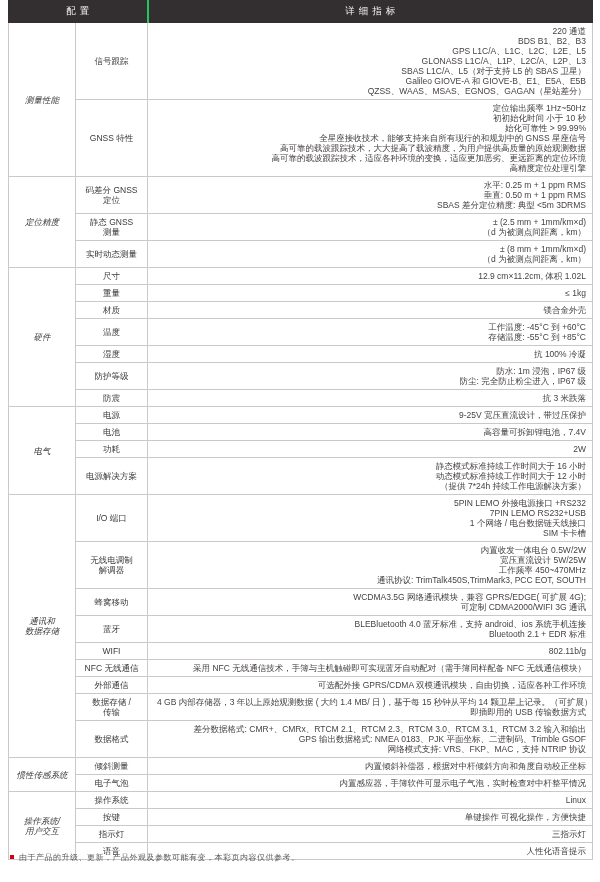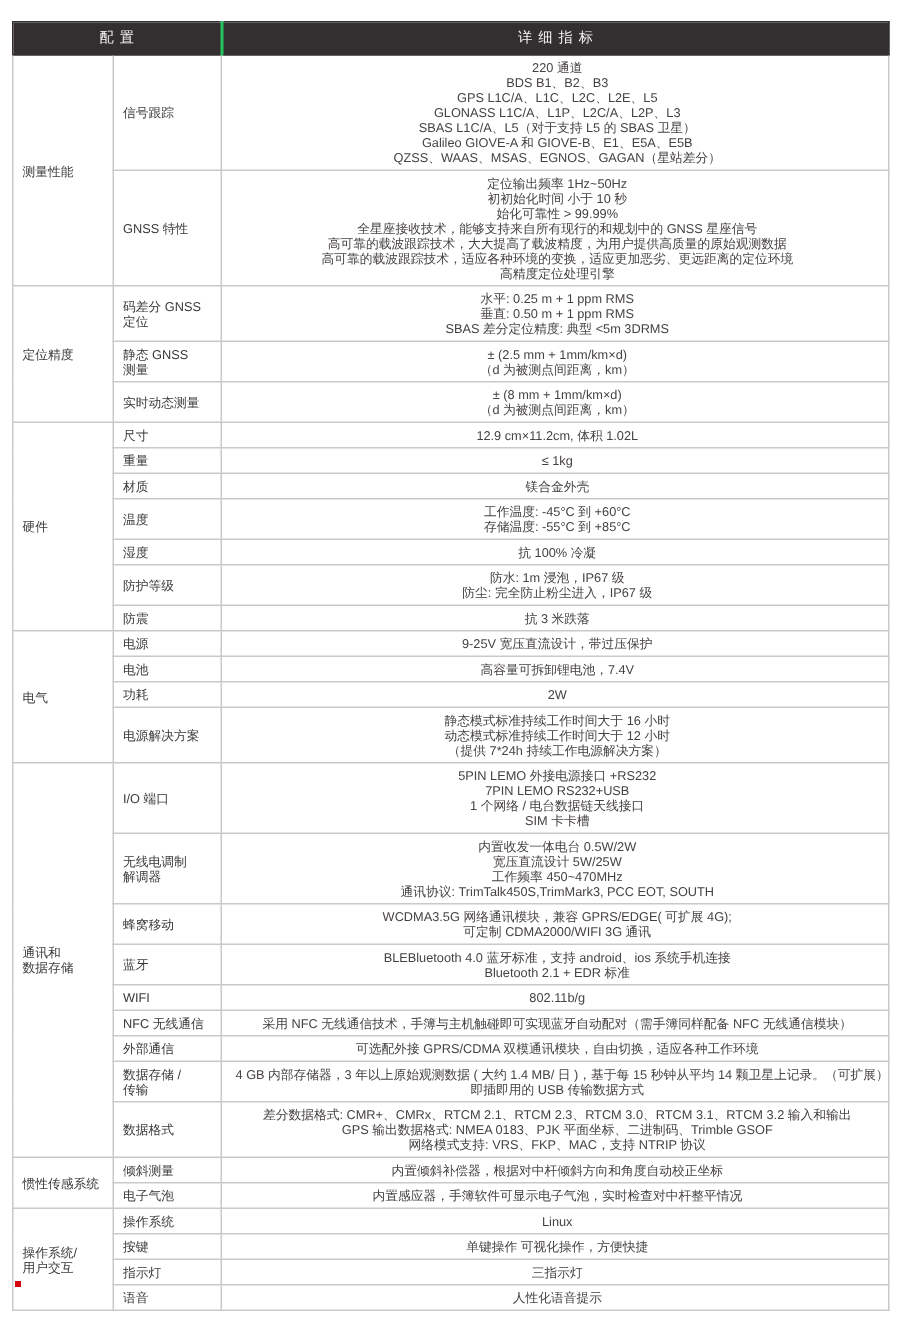--- a/index.html
+++ b/index.html
@@ -8,21 +8,21 @@
     width: 600px;
     height: 882px;
     overflow: hidden;
     background: #ffffff;
     font-family: "Liberation Sans", "DejaVu Sans", sans-serif;
     color: #3f3f3f;
   }
   table.spec {
     position: absolute;
     left: 8px;
-    top: 14px;
+    top: 0;
     width: 584px;
     border-collapse: collapse;
     table-layout: fixed;
   }
   col.c1 { width: 67px; }
   col.c2 { width: 72px; }
   col.c3 { width: 445px; }
   thead th {
     background: #332e2f;
     color: #f5f3f3;
@@ -37,27 +37,30 @@
   thead th.h2 { border-left: 2px solid #22c55e; }
   tbody td {
     border: 1px solid #c9c9c9;
     font-size: 8.5px;
     line-height: 10px;
     padding: 3px 6px;
     vertical-align: middle;
     overflow: hidden;
   }
   td.cat {
+    text-align: center;
     color: #3a3a3a;
+    font-style: italic;
   }
   td.lbl {
+    text-align: center;
     color: #3a3a3a;
   }
   td.det {
-    text-align: center;
+    text-align: right;
     padding-left: 9px;
     color: #474242;
   }
   td .ln { white-space: nowrap; }
   .footnote {
     position: absolute;
     left: 10px;
     top: 852px;
     font-size: 8px;
     color: #595757;
@@ -394,16 +397,16 @@
             <div class="ln">语音</div>
           </td>
           <td class="det">
             <div class="ln">人性化语音提示</div>
           </td>
         </tr>
       </tbody>
   </table>
 
   <div class="footnote">
-    <span class="bullet"></span>
+    <span class="bullet"></span><span>由于产品的升级、更新，产品外观及参数可能有变，本彩页内容仅供参考。</span>
   </div>
 
 </div>
 
 </body></html>

